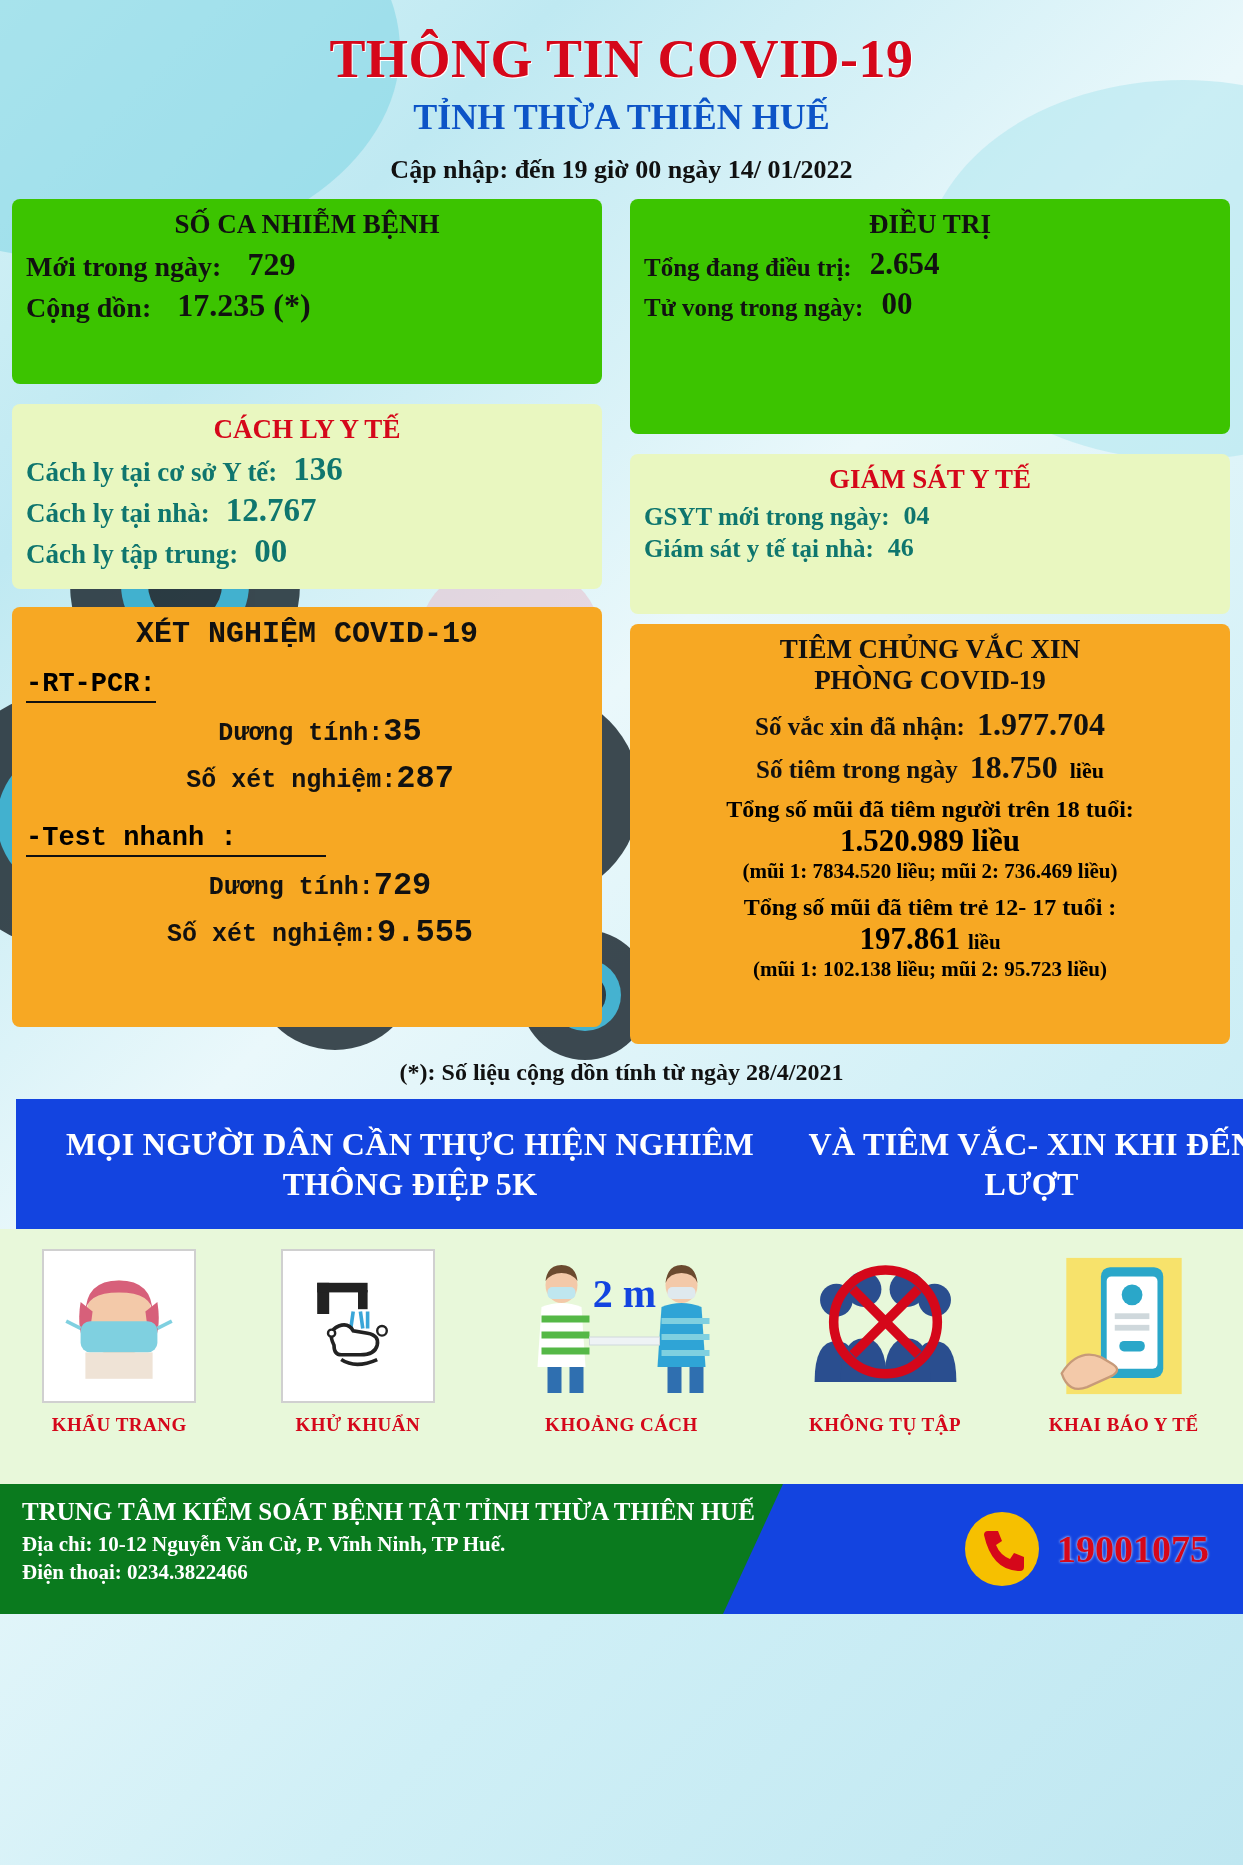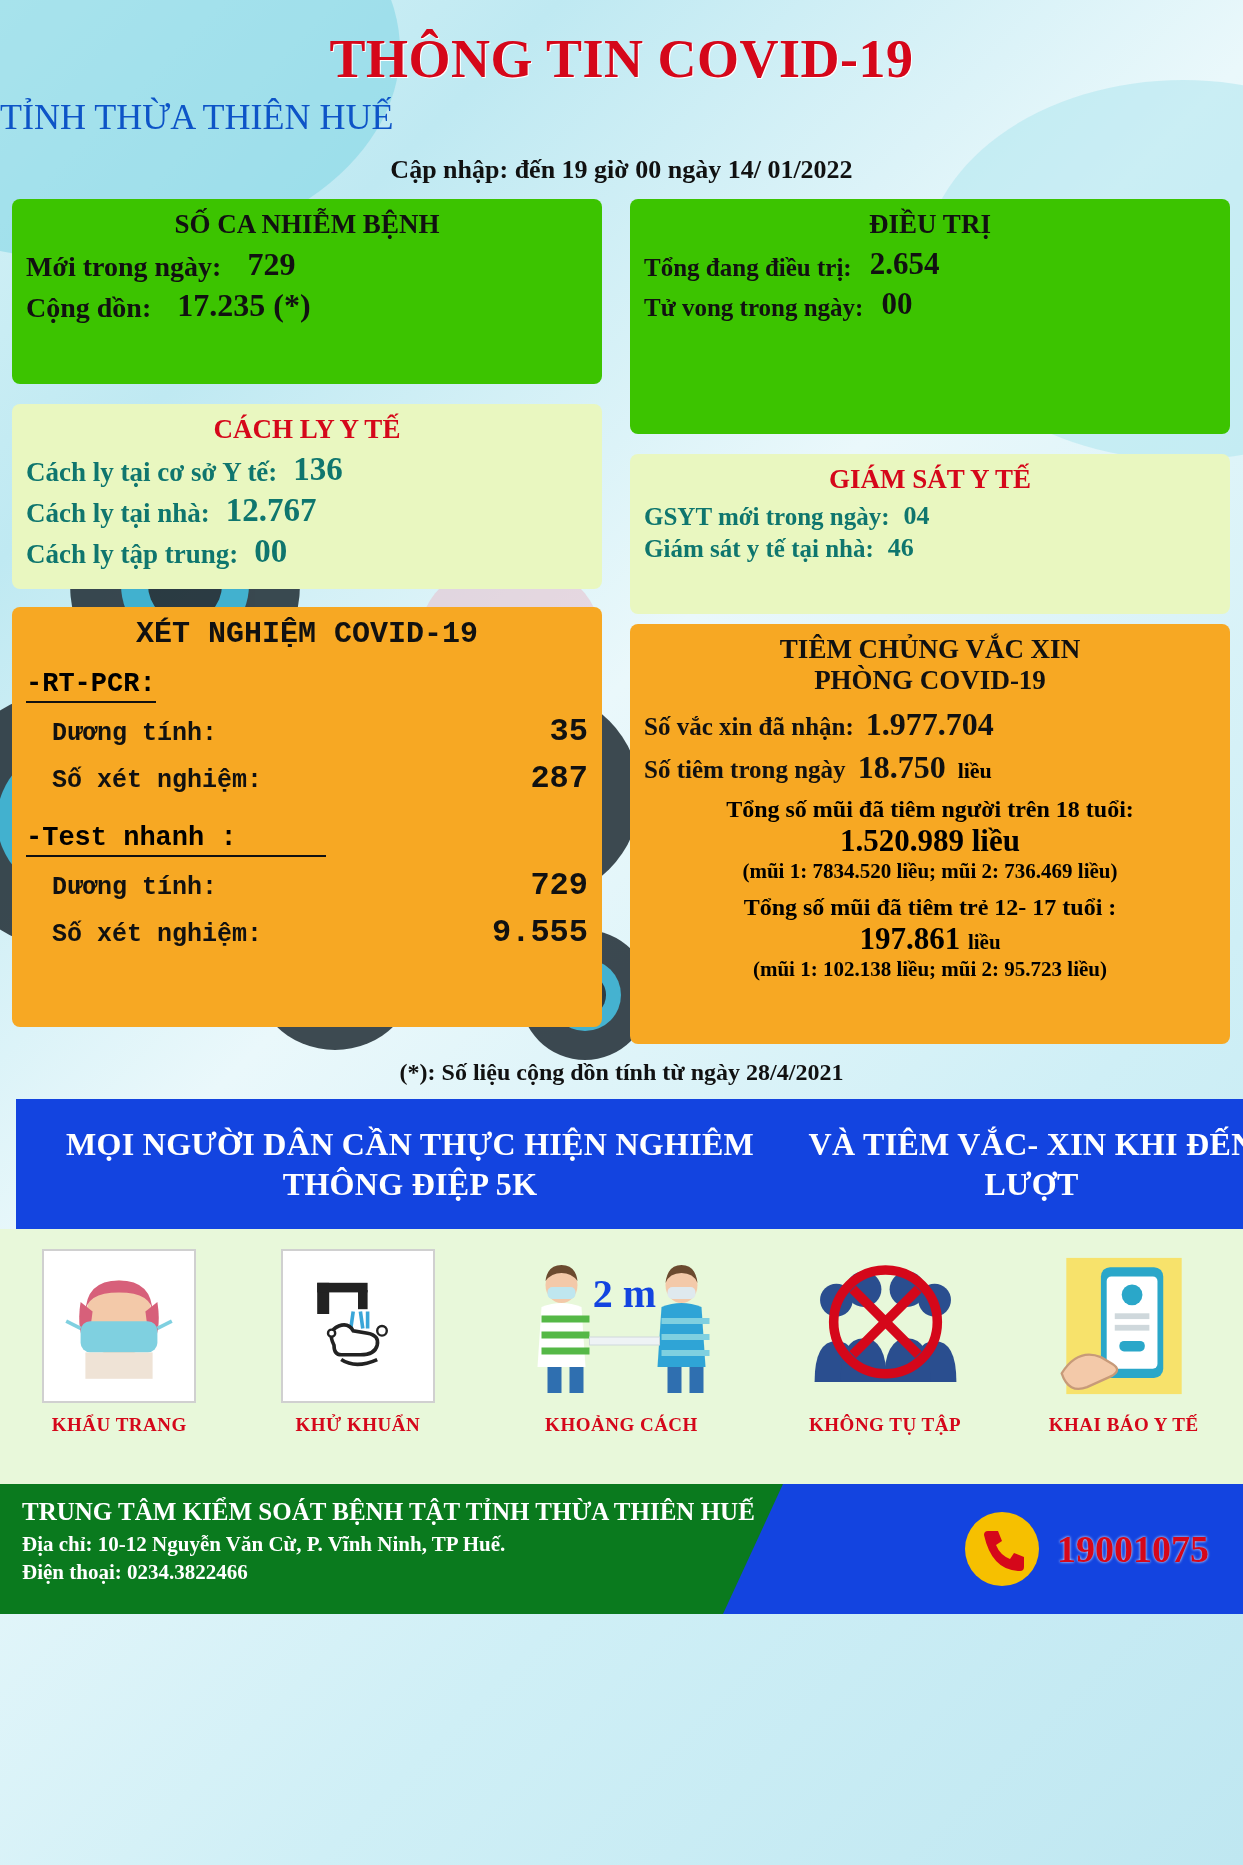--- a/index.html
+++ b/index.html
@@ -26,22 +26,22 @@
 
   .content{position:relative;z-index:5;}
 
   h1.title{
     margin:0;padding-top:28px;
     text-align:center;color:#d5071a;
     font-size:54px;font-weight:bold;letter-spacing:.5px;
     text-shadow:1px 1px 0 #fff;
   }
   h2.subtitle{
-    margin:6px 0 17px;color:#0d54c7;
-    font-size:36px;font-weight:normal;
+    margin:6px 0 17px;text-align:center;color:#0d54c7;
+    font-size:36px;font-weight:bold;
   }
   .updated{
     margin:10px 0 0;text-align:center;color:#111;
     font-size:26px;font-weight:bold;
   }
 
   .grid{position:relative;margin-top:14px;}
 
   .card{
     position:absolute;
@@ -91,28 +91,28 @@
   #card-surveillance .row{justify-content:flex-start;gap:14px;margin:2px 0;}
   #card-surveillance .lbl{font-size:25px;}
   #card-surveillance .val{font-size:26px;}
 
   
   #card-testing{left:12px;top:408px;width:590px;height:420px;font-family:Liberation Mono, monospace;}
   #card-testing h3{font-size:30px;margin-bottom:18px;}
   .test-group{margin-top:10px;}
   .test-group .gl{font-size:27px;font-weight:bold;display:inline-block;border-bottom:2px solid #111;padding-bottom:2px;}
   .test-group .gl.wide{min-width:300px;}
-  .test-row{display:flex;justify-content:space-between;align-items:baseline;margin:10px 0 0 26px;}
+  .test-row{display:flex;justify-content:center;align-items:baseline;margin:10px 0 0 26px;}
   .test-row .lbl{font-size:25px;}
   .test-row .val{font-size:32px;}
 
   
   #card-vaccine{left:630px;top:425px;width:600px;height:420px;text-align:center;}
   #card-vaccine h3{font-size:27px;line-height:1.15;margin-bottom:10px;}
-  .v-line{display:flex;justify-content:flex-start;align-items:baseline;gap:12px;margin:6px 0;}
+  .v-line{display:flex;justify-content:center;align-items:baseline;gap:12px;margin:6px 0;}
   .v-line .lbl{font-size:25px;font-weight:bold;}
   .v-line .val{font-size:32px;font-weight:bold;}
   .v-line .unit{font-size:22px;font-weight:bold;}
   .v-block{margin-top:10px;}
   .v-block .cap{font-size:24px;font-weight:bold;}
   .v-block .num{font-size:31px;font-weight:bold;}
   .v-block .sub{font-size:21px;font-weight:bold;}
 
   .footnote{
     position:absolute;top:860px;left:0;width:100%;

